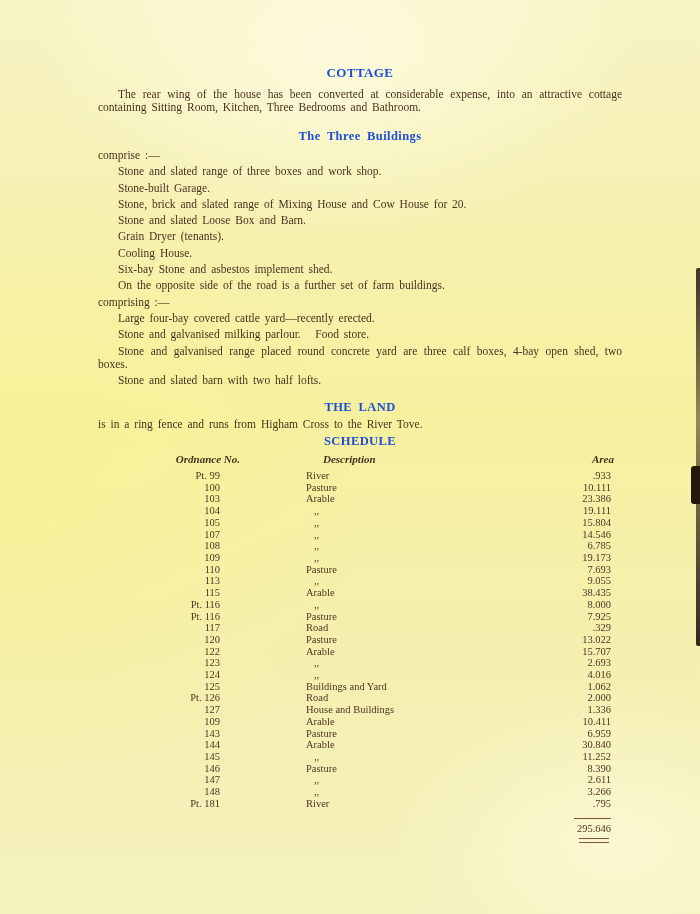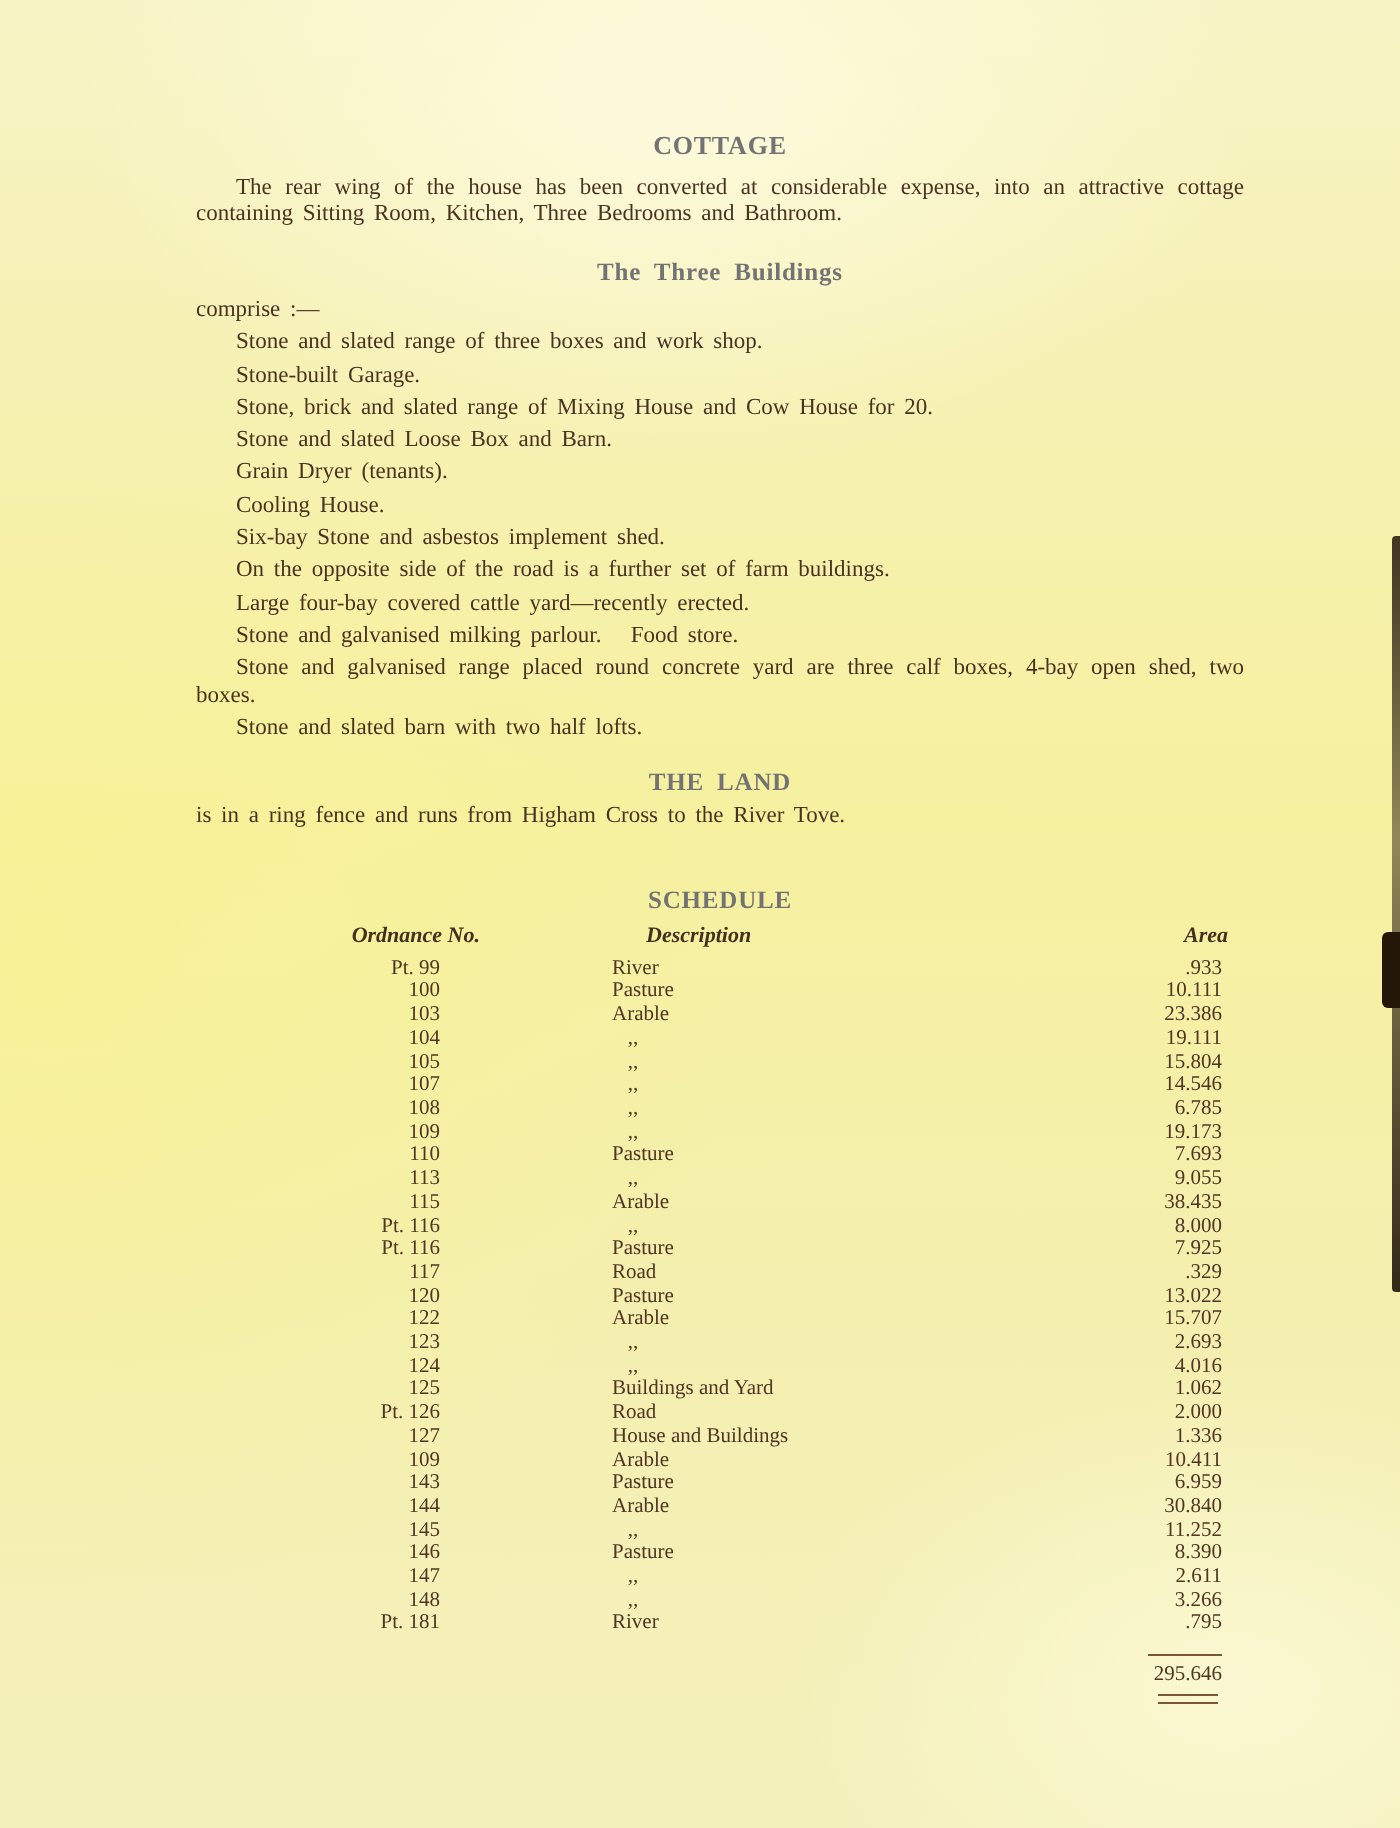--- a/index.html
+++ b/index.html
@@ -14,27 +14,27 @@
       radial-gradient(ellipse 480px 420px at 3% 55%, rgba(249,243,140,0.5), rgba(249,243,140,0) 72%),
       linear-gradient(180deg,#f8f4c6 0%, #f6f1b3 20%, #f6f19f 45%, #f4efae 70%, #f5f1bd 100%);
   }
   .page-content {
     position:absolute; left:98px; top:58px; width:524px;
     color:#4a3220;
     font-size:11.5px; line-height:13.5px;
     word-spacing:2px;
   }
   .h-caps, .h-sub {
-    text-align:center; font-weight:bold; color:#737373;
+    text-align:center; font-weight:bold; color:#1d4ed8;
     word-spacing:3px; letter-spacing:0.4px;
   }
   .h-caps { font-size:13px; margin:8px 0 8px; }
   .h-sub  { font-size:12.5px; margin:15px 0 6px; }
   .h-land { font-size:12.5px; margin:13px 0 4px; }
-  .h-schedule { font-size:12.5px; margin:28px 0 6px; }
+  .h-schedule { font-size:12.5px; margin:3px 0 6px; }
   .body-par { margin:0 0 2.8px; text-align:justify; }
   .indent, .item { text-indent:20px; }
   .flush { text-indent:0; }
 
   .table { margin-top:0; font-size:10.5px; line-height:11.7px; color:#4f3522; word-spacing:normal; text-align:left; }
   .trow { display:grid; grid-template-columns:150px 1fr 130px; }
   .tc { overflow:visible; }
   .tc-ord  { text-align:right; padding-right:28px; }
   .tc-desc { padding-left:58px; }
   .tc-area { text-align:right; padding-right:11px; }
@@ -86,20 +86,21 @@
 
       <p class="body-par item">Grain Dryer (tenants).</p>
 
       <p class="body-par item">Cooling House.</p>
 
       <p class="body-par item">Six-bay Stone and asbestos implement shed.</p>
 
       <p class="body-par item">On the opposite side of the road is a further set of farm buildings.</p>
     </div>
 
+  <p class="body-par flush">comprising :—</p>
 
   <div>
 
       <p class="body-par item">Large four-bay covered cattle yard—recently erected.</p>
 
       <p class="body-par item">Stone and galvanised milking parlour.&nbsp;&nbsp; Food store.</p>
 
       <p class="body-par item">Stone and galvanised range placed round concrete yard are three calf boxes, 4-bay open shed, two boxes.</p>
 
       <p class="body-par item">Stone and slated barn with two half lofts.</p>

